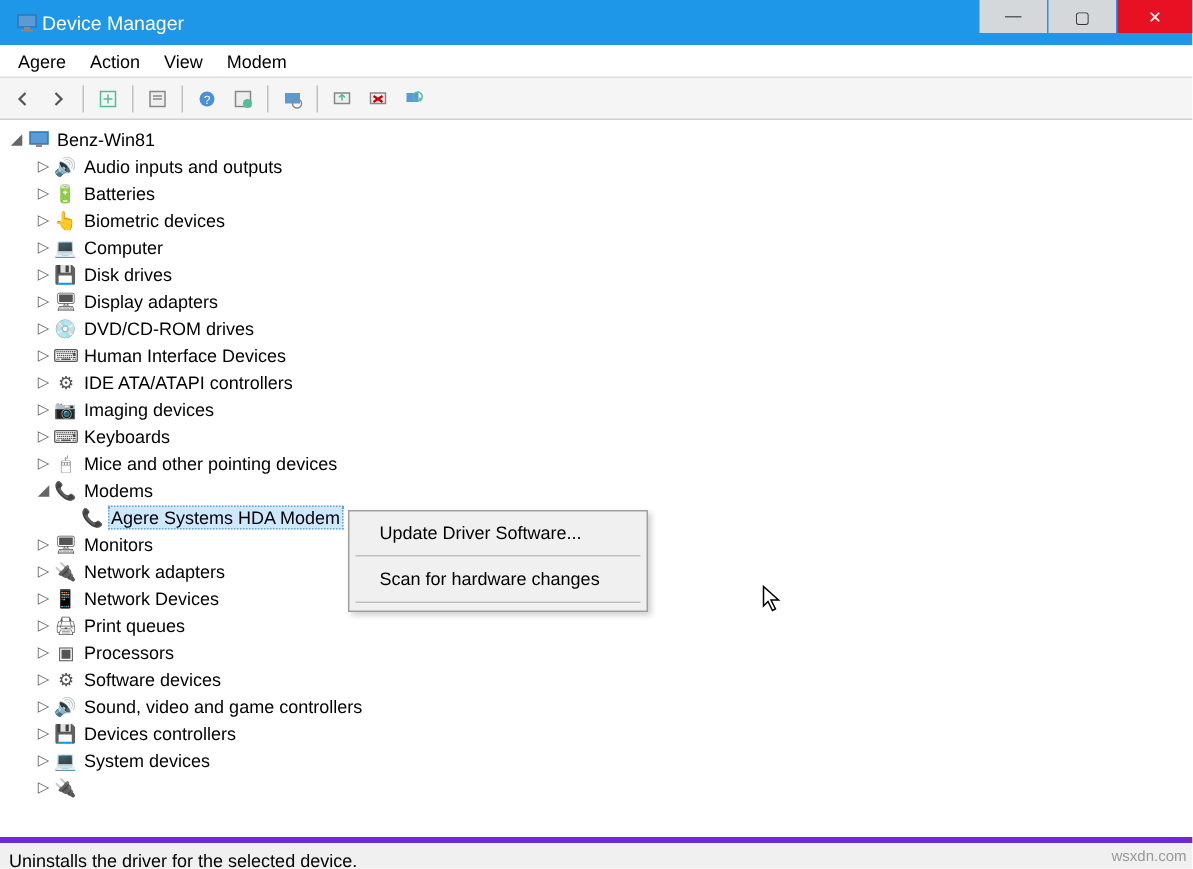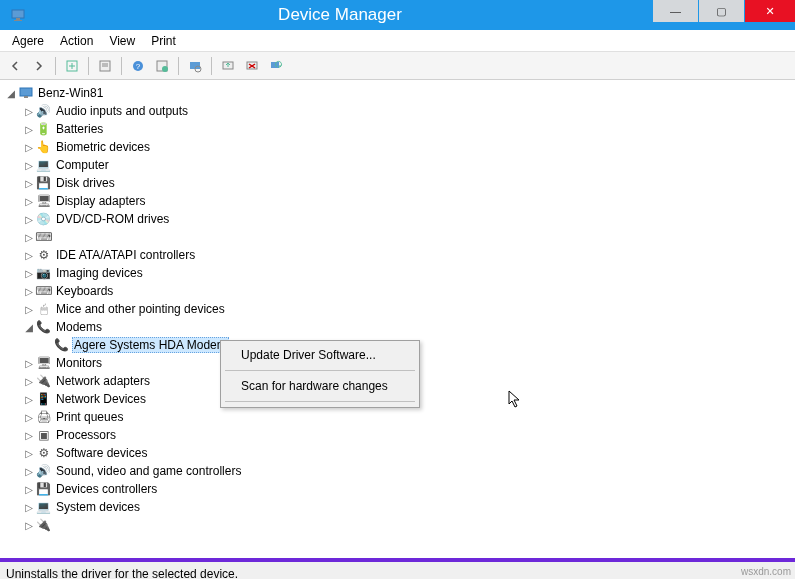--- a/index.html
+++ b/index.html
@@ -1,20 +1,20 @@
 <!DOCTYPE html>
 <html><head>
   <meta charset="utf-8">
   <style>
     * { margin: 0; padding: 0; box-sizing: border-box; }
     body { font-family: "Segoe UI", Tahoma, sans-serif; font-size: 12px; width: 795px; height: 579px; overflow: hidden; background: #fff; }
     
     .titlebar { height: 30px; background: #1e97e8; color: #fff; display: flex; align-items: center; position: relative; }
     .title-icon { width: 20px; height: 20px; margin-left: 8px; display: flex; align-items: center; justify-content: center; }
-    .title-text { flex: 1; text-align: center; font-size: 17px; }
+    .title-text { flex: 1; font-size: 13px; }
     .window-controls { display: flex; height: 100%; }
     .win-btn { width: 45px; height: 22px; display: flex; align-items: center; justify-content: center; font-size: 11px; color: #333; background: #d5d8db; margin-left: 1px; }
     .win-btn.close { background: #e81123; color: #fff; width: 50px; }
     
     .menubar { height: 22px; background: #fff; display: flex; align-items: center; padding: 0 4px; border-bottom: 1px solid #e0e0e0; }
     .menu-item { padding: 2px 8px; cursor: default; }
     
     .toolbar { height: 28px; background: #f5f5f5; border-bottom: 1px solid #d0d0d0; display: flex; align-items: center; padding: 0 4px; gap: 2px; }
     .tb-btn { width: 22px; height: 22px; display: flex; align-items: center; justify-content: center; cursor: default; }
     .tb-sep { width: 1px; height: 18px; background: #c0c0c0; margin: 0 3px; }
@@ -54,21 +54,21 @@
     <div class="win-btn">—</div>
     <div class="win-btn">▢</div>
     <div class="win-btn close">✕</div>
   </div>
 </div>
 
 <div class="menubar">
   <div class="menu-item">Agere</div>
   <div class="menu-item">Action</div>
   <div class="menu-item">View</div>
-  <div class="menu-item">Print</div>
+  <div class="menu-item">Modem</div>
 </div>
 
 <div class="toolbar">
   <div class="tb-btn">
       <svg width="14" height="14" viewBox="0 0 14 14">
         <path d="M9 3 L5 7 L9 11" stroke="#555" stroke-width="1.5" fill="none"></path>
       </svg>
     </div>
   <div class="tb-btn">
       <svg width="14" height="14" viewBox="0 0 14 14">
@@ -187,20 +187,21 @@
       <div class="tree-row">
         <span class="indent" style="width:22px"></span>
         <span class="expander">▷</span>
         <span class="node-icon">💿</span>
         <span class="node-label">DVD/CD-ROM drives</span>
       </div>
       <div class="tree-row">
         <span class="indent" style="width:22px"></span>
         <span class="expander">▷</span>
         <span class="node-icon">⌨</span>
+        <span class="node-label">Human Interface Devices</span>
       </div>
       <div class="tree-row">
         <span class="indent" style="width:22px"></span>
         <span class="expander">▷</span>
         <span class="node-icon">⚙</span>
         <span class="node-label">IDE ATA/ATAPI controllers</span>
       </div>
       <div class="tree-row">
         <span class="indent" style="width:22px"></span>
         <span class="expander">▷</span>
@@ -284,21 +285,21 @@
         <span class="node-icon">💻</span>
         <span class="node-label">System devices</span>
       </div>
       <div class="tree-row">
         <span class="indent" style="width:22px"></span>
         <span class="expander">▷</span>
         <span class="node-icon">🔌</span>
       </div>
     </div>
 
-  <div class="context-menu" id="ctx-menu" style="top: 260px; left: 220px;">
+  <div class="context-menu" id="ctx-menu" style="top: 260px; left: 232px;">
       <div class="ctx-item">Update Driver Software...</div>
       <div class="ctx-sep"></div>
       <div class="ctx-item">Scan for hardware changes</div>
       <div class="ctx-sep"></div>
     </div>
 
   <svg class="cursor-arrow" id="cursor" width="16" height="20" viewBox="0 0 16 20" style="top: 310px; left: 508px;">
     <path d="M1 1 L1 14 L4 11 L7 17 L9 16 L6 10 L11 10 Z" fill="#fff" stroke="#000" stroke-width="1"></path>
   </svg>
 </div>

